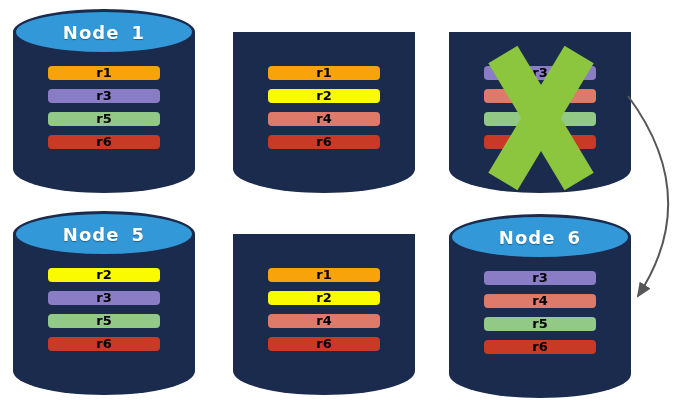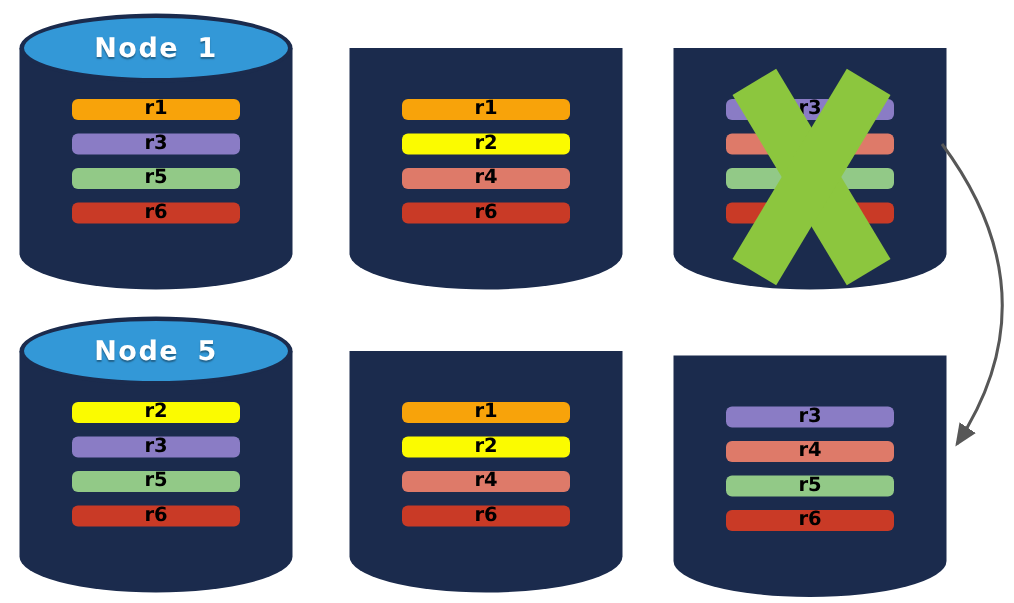--- a/index.html
+++ b/index.html
@@ -139,20 +139,23 @@
     <div class="bars">
       <div class="bar" style="background: rgb(248, 163, 10);">r1</div>
       <div class="bar" style="background: rgb(251, 251, 0);">r2</div>
       <div class="bar" style="background: rgb(222, 122, 105);">r4</div>
       <div class="bar" style="background: rgb(201, 58, 38);">r6</div>
     </div>
   </div>
 
   <div class="node" style="left:449px; top:214px;">
     <div class="cyl-body"></div>
+    <div class="cyl-top">
+      <span class="node-title">Node 6</span>
+    </div>
     <div class="bars">
       <div class="bar" style="background: rgb(138, 124, 197);">r3</div>
       <div class="bar" style="background: rgb(222, 122, 105);">r4</div>
       <div class="bar" style="background: rgb(146, 201, 135);">r5</div>
       <div class="bar" style="background: rgb(201, 58, 38);">r6</div>
     </div>
   </div>
 
   <svg class="arrow-layer" width="676" height="402" viewBox="0 0 676 402">
     <defs>

